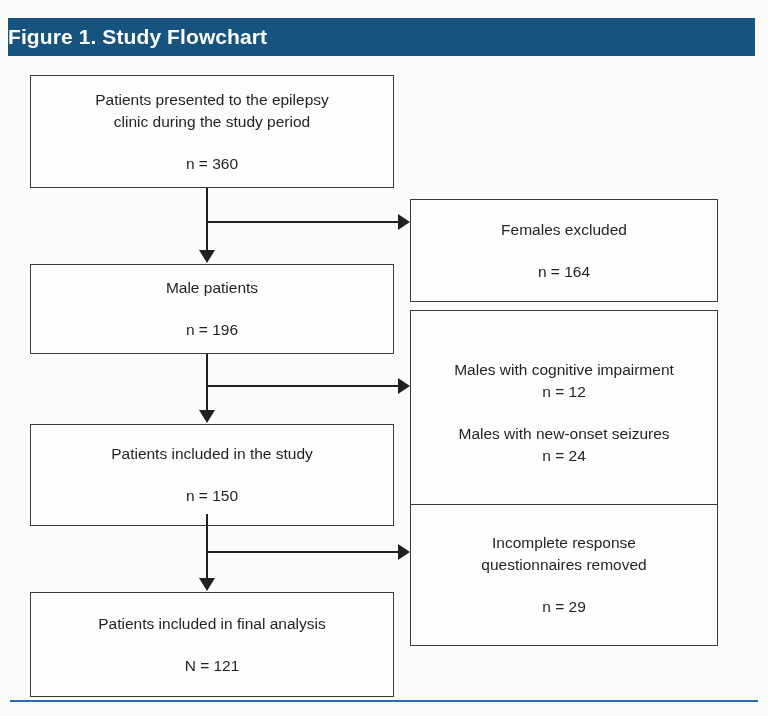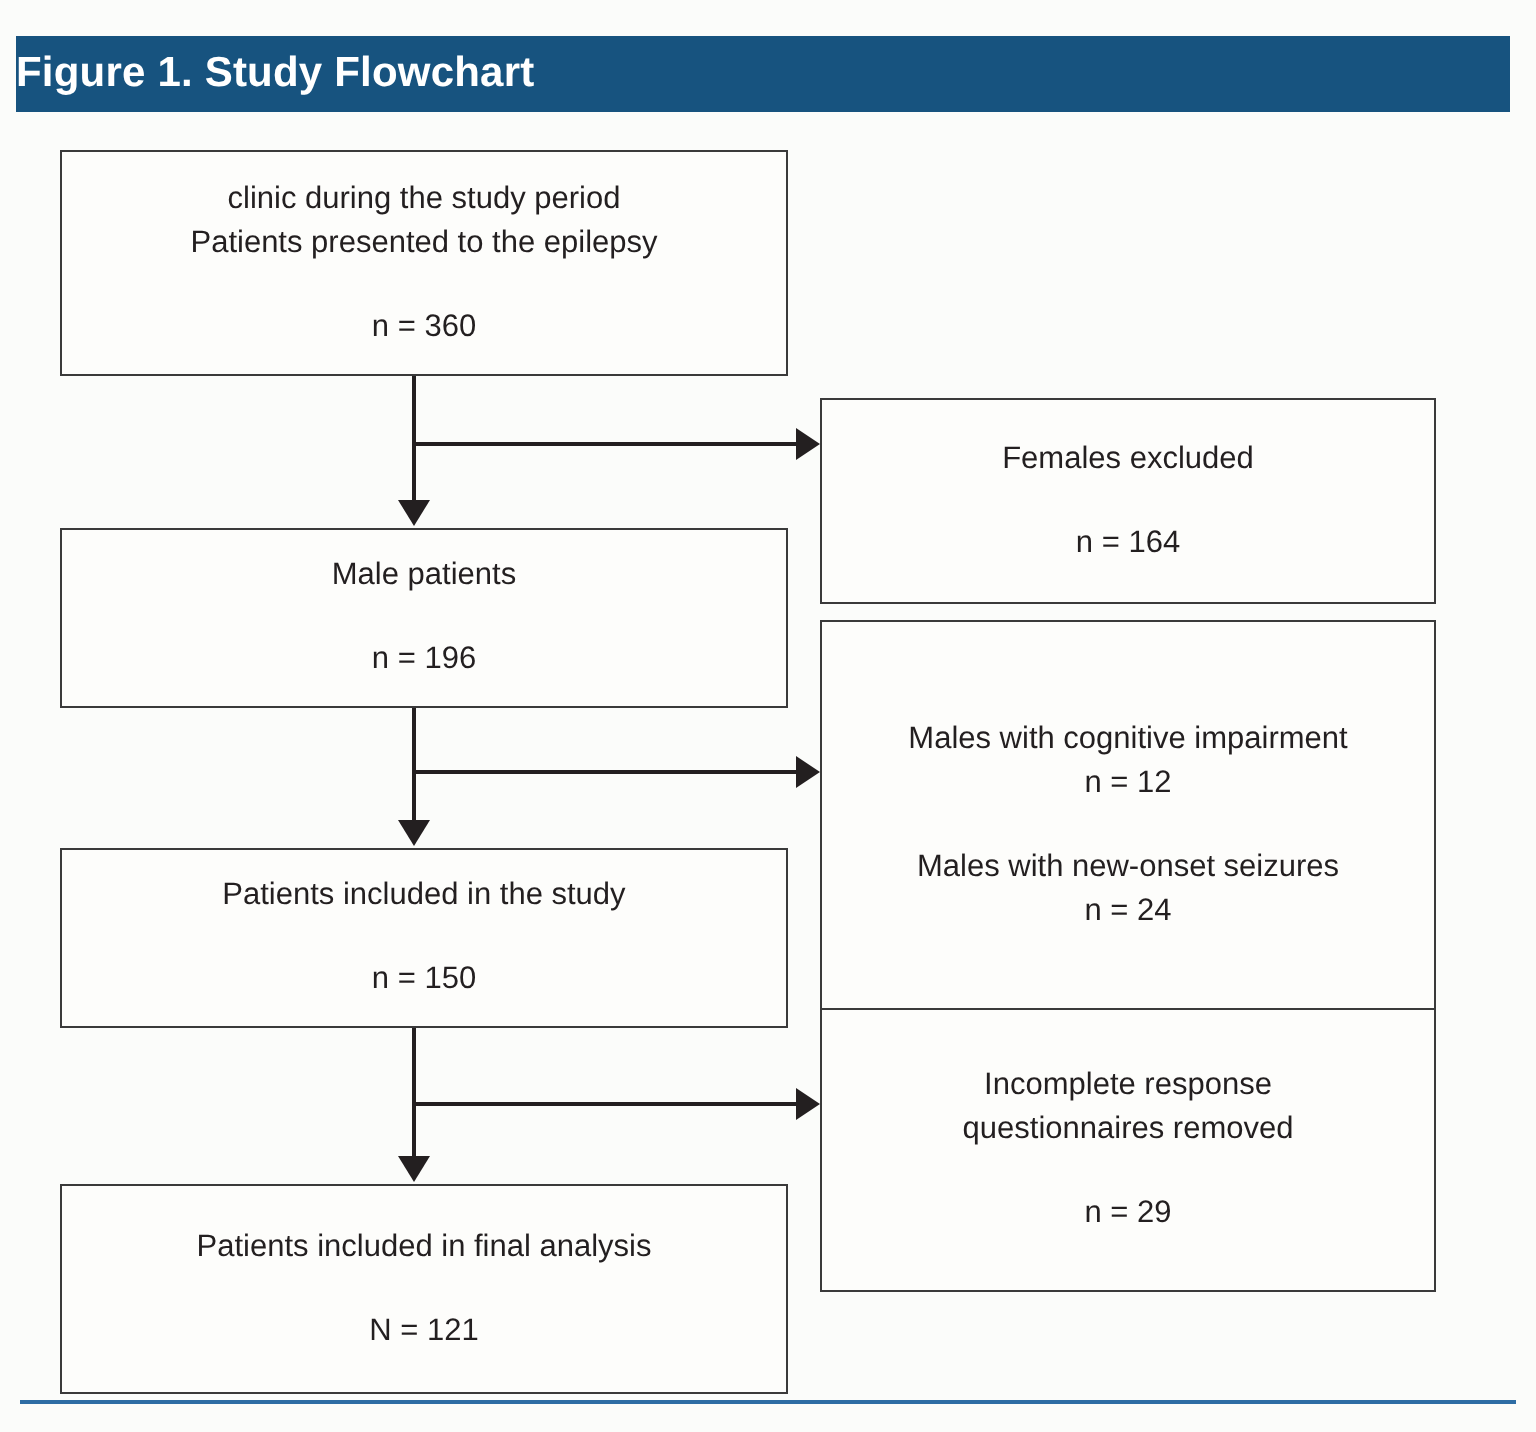--- a/index.html
+++ b/index.html
@@ -54,21 +54,21 @@
   .fc-box .ln { display: block; white-space: nowrap; }
   .fc-box .gap { height: 20px; }
 
   
   .left-box  { left: 30px; width: 364px; }
   
   .right-box { left: 410px; width: 308px; }
 
   #box-screened       { top: 75px;  height: 113px; }
   #box-males          { top: 264px; height: 90px;  }
-  #box-included       { top: 424px; height: 90px;  }
+  #box-included       { top: 424px; height: 102px;  }
   #box-final          { top: 592px; height: 105px;  }
 
   #box-females-excluded   { top: 171px; height: 103px; margin-top: 28px; }
   #box-males-excluded     { top: 310px; height: 206px; }
   #box-incomplete-removed { top: 504px; height: 142px; }
 
   
   .conn-v {
     position: absolute;
     left: 206px;
@@ -124,22 +124,22 @@
 </head>
 <body>
 
 <div id="page">
 
   <div id="figure-header">
     <span id="figure-header-title">Figure 1. Study Flowchart</span>
   </div>
 
   <div class="fc-box left-box" id="box-screened">
+    <span class="ln">Patients presented to the epilepsy</span>
     <span class="ln">clinic during the study period</span>
-    <span class="ln">Patients presented to the epilepsy</span>
     <span class="gap"></span>
     <span class="ln">n = 360</span>
   </div>
 
   <div class="fc-box left-box" id="box-males">
     <span class="ln">Male patients</span>
     <span class="gap"></span>
     <span class="ln">n = 196</span>
   </div>
 

